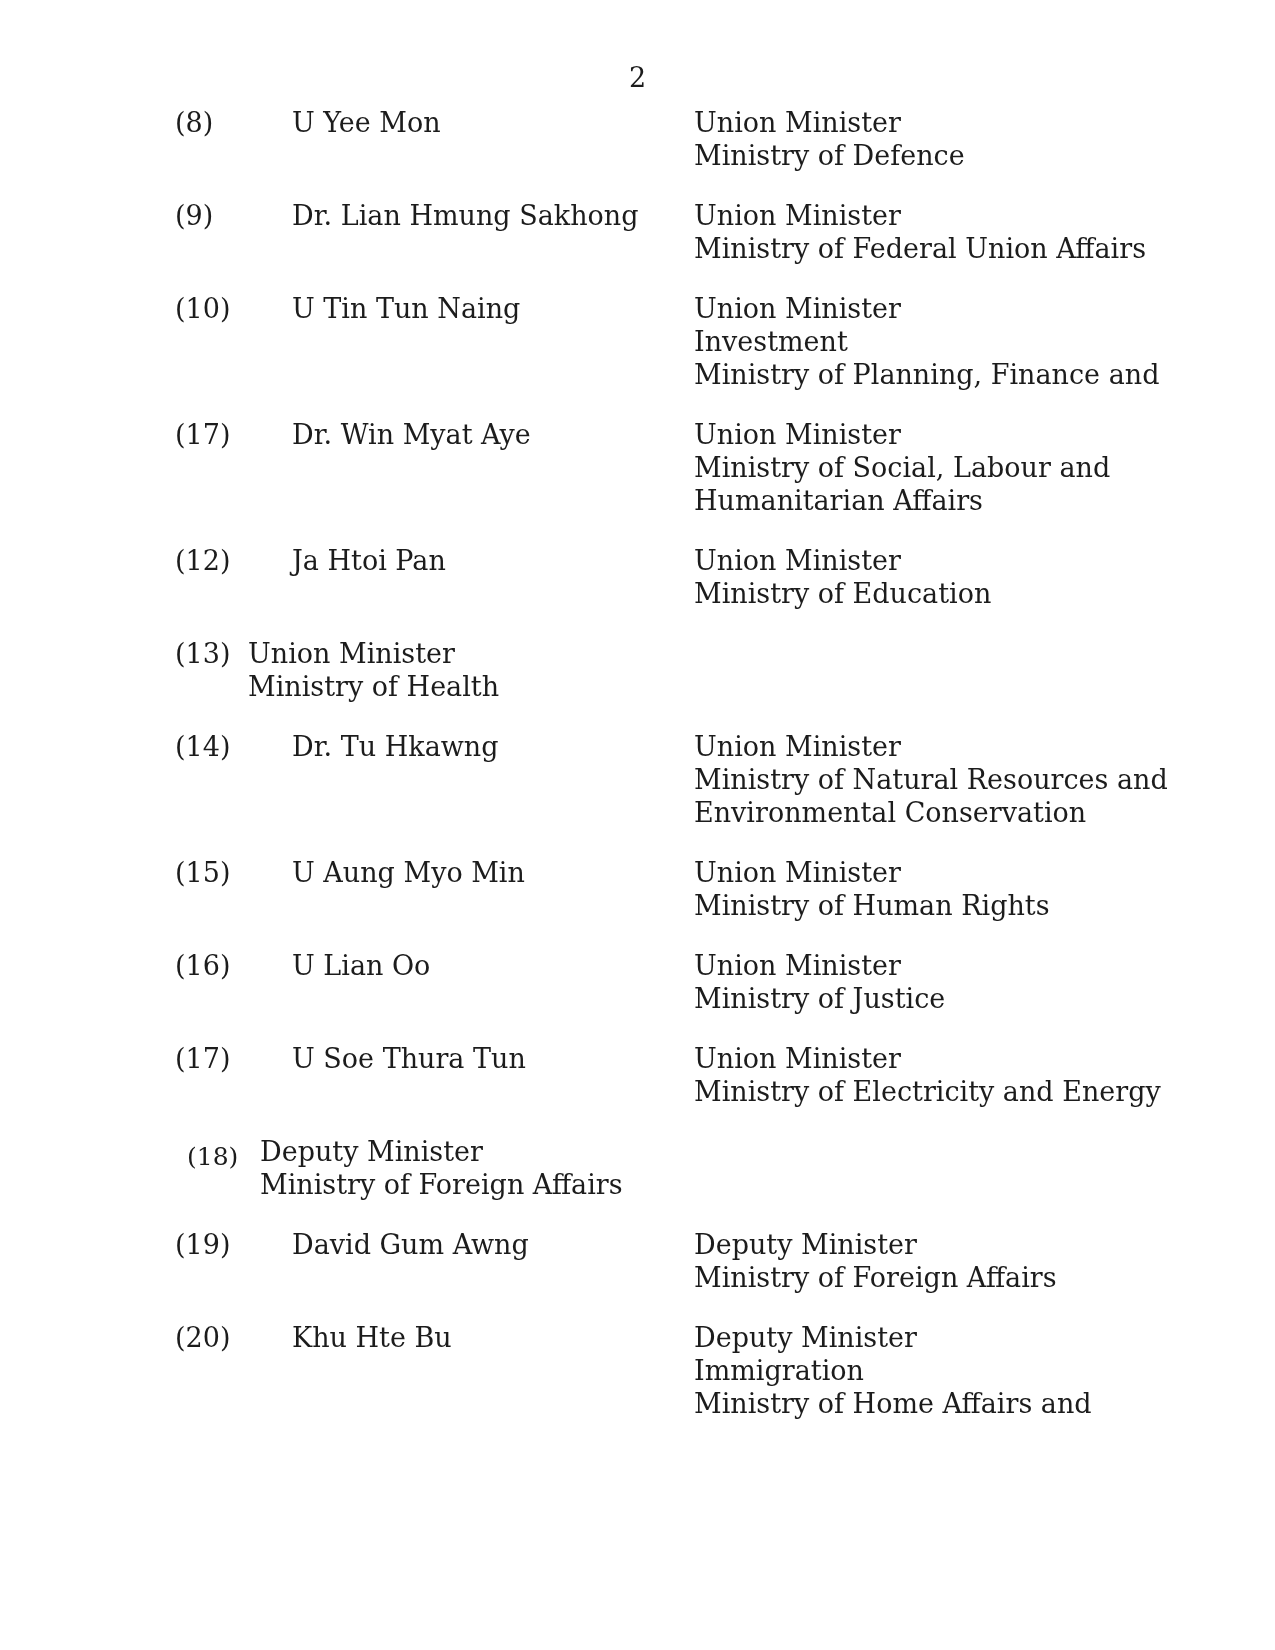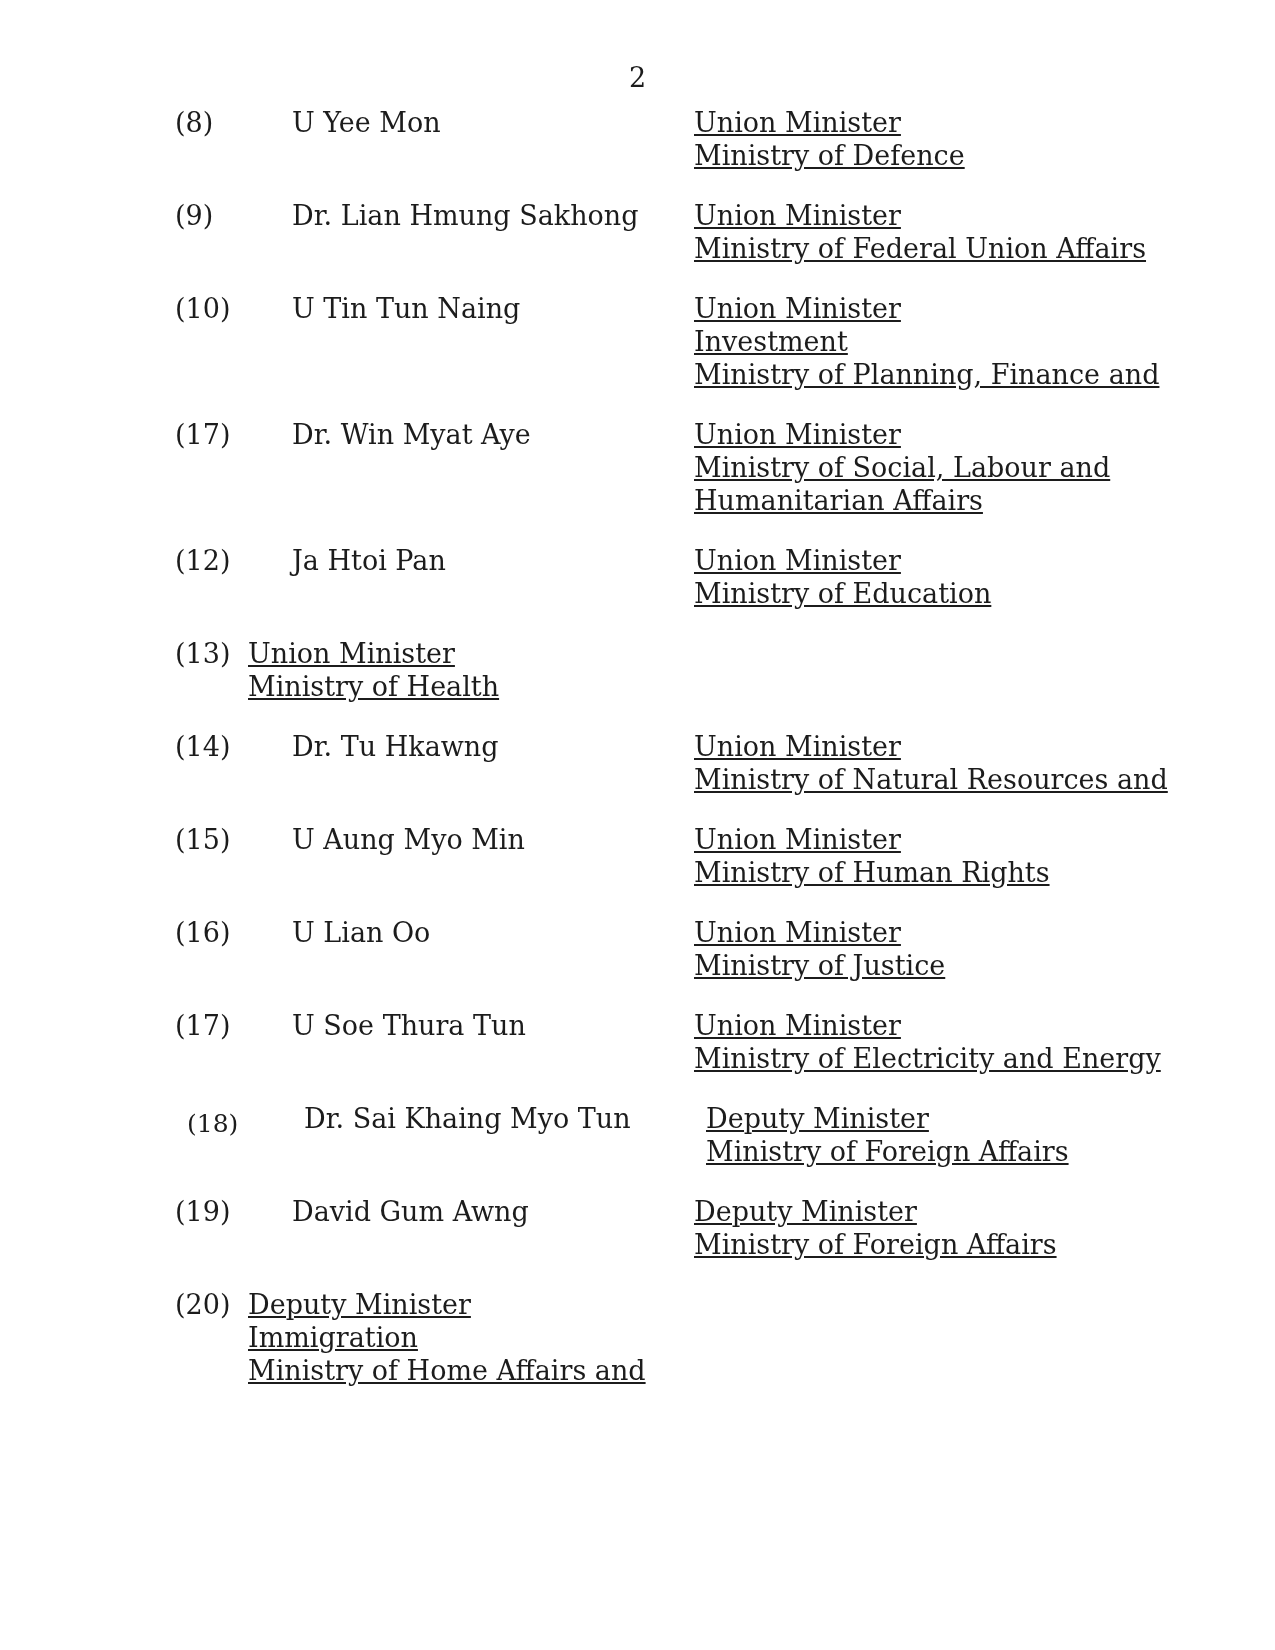--- a/index.html
+++ b/index.html
@@ -52,21 +52,20 @@
     flex: none;
     width: 402px;
     white-space: nowrap;
     margin-left: 44px;
   }
   .role {
     flex: none;
   }
   .role-line {
     white-space: nowrap;
-    text-decoration: underline;
   }
 </style>
 </head>
 <body>
 
 <div class="page">
   <div class="page-number">2</div>
   <div class="entries">
       <div class="entry">
         <div class="num">(8)</div>
@@ -116,20 +115,21 @@
           <div class="role-line">Union Minister</div>
           <div class="role-line">Ministry of Health</div>
         </div>
       </div>
       <div class="entry">
         <div class="num">(14)</div>
         <div class="name">Dr. Tu Hkawng</div>
         <div class="role">
           <div class="role-line">Union Minister</div>
           <div class="role-line">Ministry of Natural Resources and</div>
+          <div class="role-line">Environmental Conservation</div>
         </div>
       </div>
       <div class="entry">
         <div class="num">(15)</div>
         <div class="name">U Aung Myo Min</div>
         <div class="role">
           <div class="role-line">Union Minister</div>
           <div class="role-line">Ministry of Human Rights</div>
         </div>
       </div>
@@ -144,36 +144,36 @@
       <div class="entry">
         <div class="num">(17)</div>
         <div class="name">U Soe Thura Tun</div>
         <div class="role">
           <div class="role-line">Union Minister</div>
           <div class="role-line">Ministry of Electricity and Energy</div>
         </div>
       </div>
       <div class="entry">
         <div class="num alt">(18)</div>
-        <div class="name">Dr. Sai Khaing Myo Tun</div>
         <div class="role">
           <div class="role-line">Deputy Minister</div>
           <div class="role-line">Ministry of Foreign Affairs</div>
         </div>
       </div>
       <div class="entry">
         <div class="num">(19)</div>
         <div class="name">David Gum Awng</div>
         <div class="role">
           <div class="role-line">Deputy Minister</div>
           <div class="role-line">Ministry of Foreign Affairs</div>
         </div>
       </div>
       <div class="entry">
         <div class="num">(20)</div>
+        <div class="name">Khu Hte Bu</div>
         <div class="role">
           <div class="role-line">Deputy Minister</div>
           <div class="role-line">Immigration</div>
           <div class="role-line">Ministry of Home Affairs and</div>
         </div>
       </div>
     </div>
 </div>
 
 </body></html>

